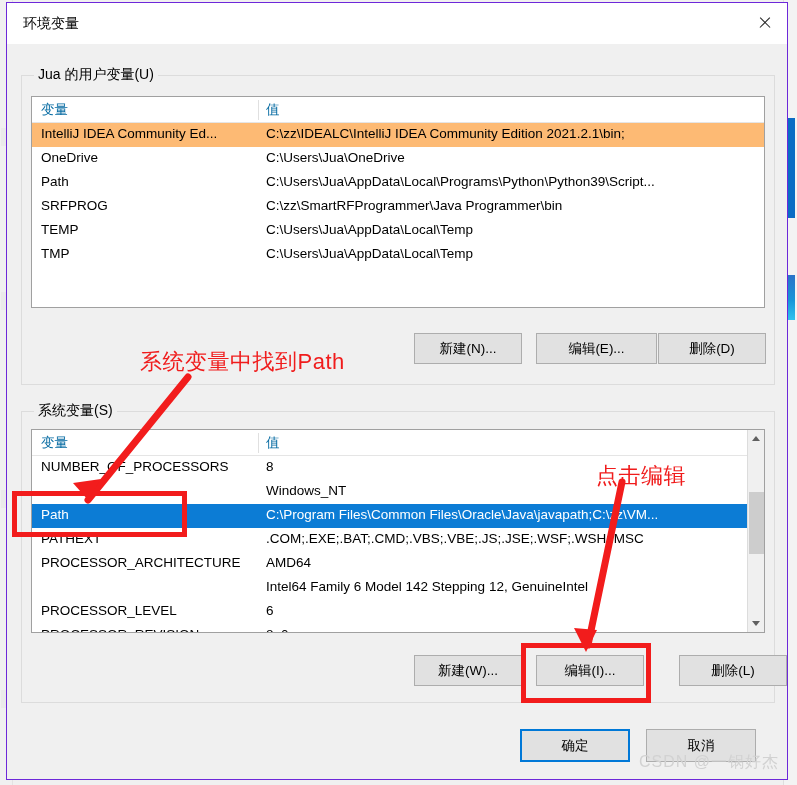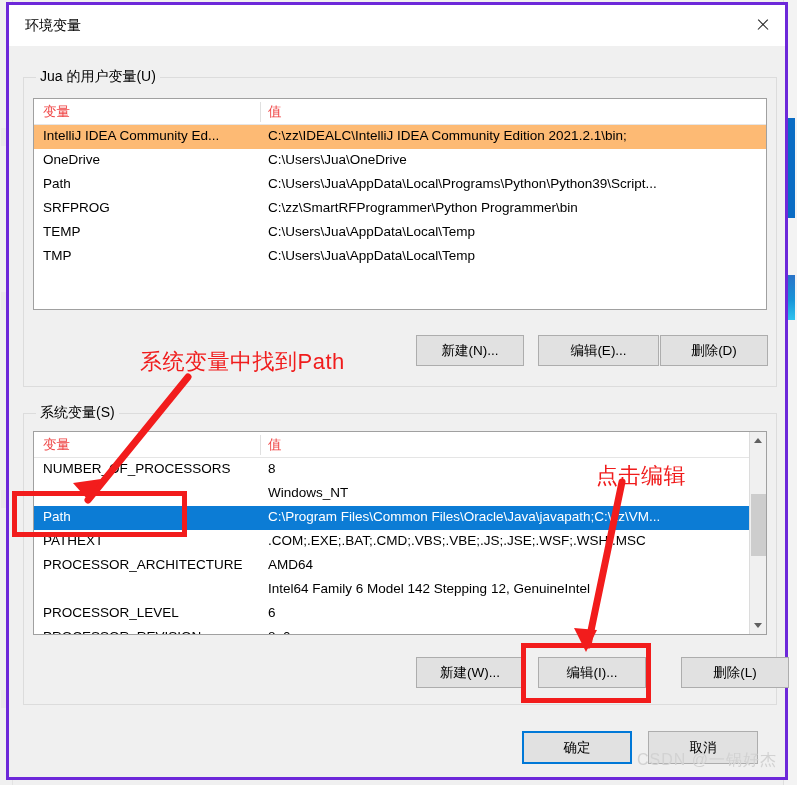--- a/index.html
+++ b/index.html
@@ -55,21 +55,21 @@
   }
 
   
   #dialog {
     position: absolute;
     left: 6px;
     top: 2px;
     width: 782px;
     height: 778px;
     background: #f0f0f0;
-    border: 3px solid #6d28d9;
+    border: 1px solid #6d28d9;
     box-sizing: border-box;
   }
   #titlebar {
     position: relative;
     height: 40px;
     background: #ffffff;
     border-bottom: 1px solid #ffffff;
   }
   #title-text {
     position: absolute;
@@ -134,21 +134,21 @@
     position: relative;
     height: 26px;
     background: #ffffff;
     border-bottom: 1px solid #e5e5e5;
     box-sizing: border-box;
   }
   .lv-head-cell {
     position: absolute;
     top: 4px;
     font-size: 13.5px;
-    color: #ef4444;
+    color: #0369a1;
     white-space: nowrap;
   }
   .lv-head-sep {
     position: absolute;
     top: 3px;
     width: 1px;
     height: 20px;
     background: #e0e0e0;
   }
   .lv-rows { position: relative; }
@@ -307,21 +307,21 @@
         <div class="lv-row">
           <div class="lv-cell-name" style="width: 215px;">OneDrive</div>
           <div class="lv-cell-val" style="left: 234px; width: 470px;">C:\Users\Jua\OneDrive</div>
         </div>
         <div class="lv-row">
           <div class="lv-cell-name" style="width: 215px;">Path</div>
           <div class="lv-cell-val" style="left: 234px; width: 470px;">C:\Users\Jua\AppData\Local\Programs\Python\Python39\Script...</div>
         </div>
         <div class="lv-row">
           <div class="lv-cell-name" style="width: 215px;">SRFPROG</div>
-          <div class="lv-cell-val" style="left: 234px; width: 470px;">C:\zz\SmartRFProgrammer\Python Programmer\bin</div>
+          <div class="lv-cell-val" style="left: 234px; width: 470px;">C:\zz\SmartRFProgrammer\Java Programmer\bin</div>
         </div>
         <div class="lv-row">
           <div class="lv-cell-name" style="width: 215px;">TEMP</div>
           <div class="lv-cell-val" style="left: 234px; width: 470px;">C:\Users\Jua\AppData\Local\Temp</div>
         </div>
         <div class="lv-row">
           <div class="lv-cell-name" style="width: 215px;">TMP</div>
           <div class="lv-cell-val" style="left: 234px; width: 470px;">C:\Users\Jua\AppData\Local\Temp</div>
         </div>
       </div>

